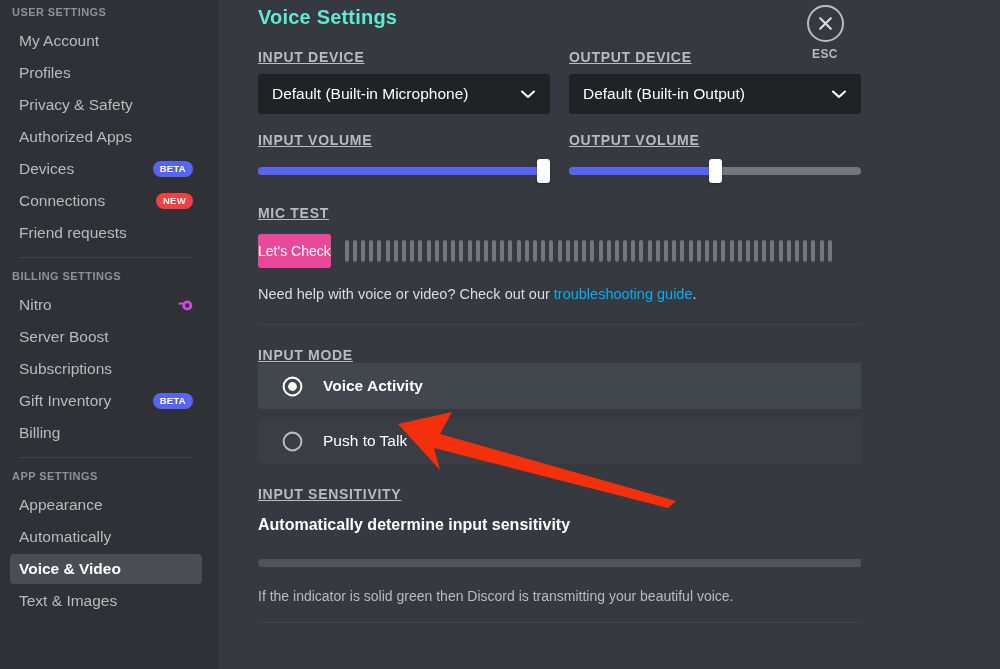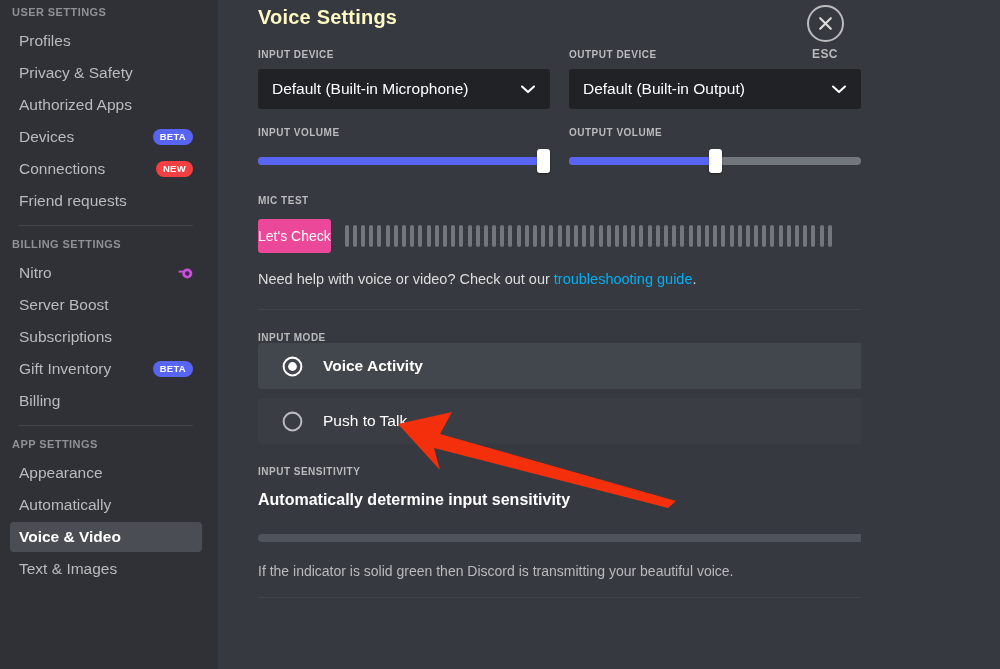--- a/index.html
+++ b/index.html
@@ -44,26 +44,26 @@
   .divider-h { height: 1px; background: #40444b; margin: 9px 9px 6px 9px; }
 
   .nitro-icon { width: 15px; height: 13px; display: block; }
 
   
   .main {
     flex: 1; height: 669px; position: relative;
     padding: 0 0 0 40px; overflow: hidden;
   }
   .page-title {
-    font-size: 20px; font-weight: bold; color: #fef9c3;
+    font-size: 20px; font-weight: bold; color: #5eead4;
     padding-top: 6px; letter-spacing: .2px;
   }
   .sec-label {
-    font-size: 10px; font-weight: bold; color: #b9bbbe;
-    letter-spacing: .05em; text-transform: uppercase;
+    font-size: 14px; font-weight: bold; color: #b9bbbe;
+    letter-spacing: .05em; text-transform: uppercase; text-decoration: underline;
   }
   .row2 { display: flex; gap: 19px; margin-top: 20px; }
   .col { width: 325px; }
   .select {
     margin-top: 9px; height: 40px; background: #202225;
     border-radius: 3px; display: flex; align-items: center;
     justify-content: space-between; padding: 0 14px 0 14px;
     color: #ffffff; font-size: 15.5px; cursor: pointer;
   }
   .chev { width: 16px; height: 10px; flex: none; }
@@ -151,20 +151,23 @@
   .arrow { position: absolute; left: 0; top: 0; width: 1000px; height: 669px; pointer-events: none; }
 </style>
 </head>
 <body>
 
 <div class="app">
 
   <nav class="sidebar">
     <div class="side-inner" id="sidebar-mount">
         <div class="side-head">USER SETTINGS</div>
+        <div class="side-item">
+          <span class="side-label">My Account</span>
+        </div>
         <div class="side-item">
           <span class="side-label">Profiles</span>
         </div>
         <div class="side-item">
           <span class="side-label">Privacy &amp; Safety</span>
         </div>
         <div class="side-item">
           <span class="side-label">Authorized Apps</span>
         </div>
         <div class="side-item">

